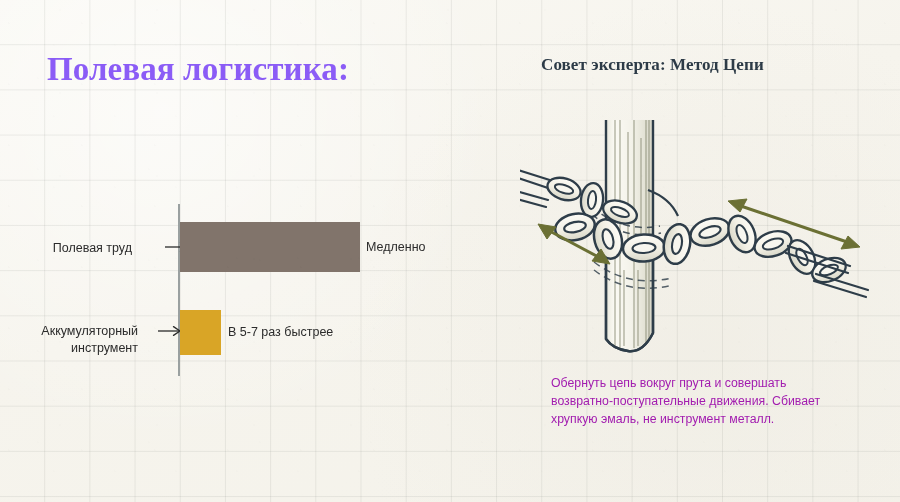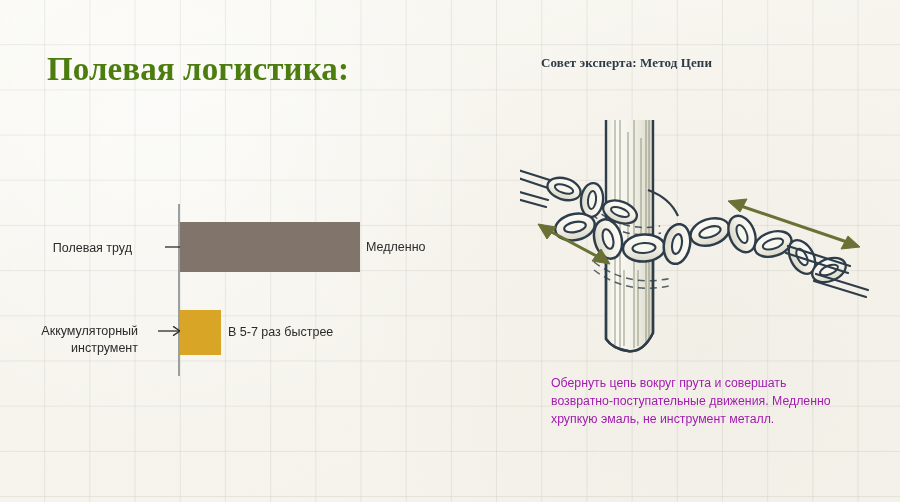--- a/index.html
+++ b/index.html
@@ -37,21 +37,21 @@
     background-size:73px 61px,97px 83px,61px 71px,111px 91px;
     pointer-events:none;
   }
 
   
   .headline{
     position:absolute;left:47px;top:50px;width:470px;
     font-family:"Liberation Serif", serif;
     font-weight:700;
     font-size:33px;line-height:1.16;
-    color:#4d7c0f;
+    color:#8b5cf6;
     letter-spacing:.1px;
   }
   .headline .l2{display:block;}
 
   
   .chart{position:absolute;left:0;top:0;width:470px;height:502px;}
   .axis{
     position:absolute;left:178px;top:204px;width:2px;height:172px;
     background:#9aa0a0;
   }
@@ -83,21 +83,21 @@
   .val{
     position:absolute;font-size:12.5px;color:#2b2b2b;white-space:nowrap;
   }
   .val.slow{left:366px;top:240px;}
   .val.fast{left:228px;top:325px;text-align:right;}
 
   
   .tip-title{
     position:absolute;left:541px;top:55px;
     font-family:"Liberation Serif", serif;
-    font-weight:700;font-size:13px;color:#2d3b47;
+    font-weight:700;font-size:17px;color:#2d3b47;
     letter-spacing:.1px;
   }
   .illus{position:absolute;left:520px;top:120px;width:370px;height:250px;}
   .illus svg{display:block;}
 
   .caption{
     position:absolute;left:551px;top:374px;width:320px;
     font-size:12.3px;line-height:1.48;color:#a21caf;
   }
   .caption span{display:block;}
@@ -267,18 +267,18 @@
       <g stroke="#6b7034" fill="#6b7034">
         <path d="M215 84 L333 124" stroke-width="3" fill="none" stroke-linecap="round"></path>
         <path d="M208 81 L227 79 L220 92 Z"></path>
         <path d="M340 127 L321 129 L328 116 Z"></path>
       </g>
     </svg>
   </div>
 
   <div class="caption">
     <span>Обернуть цепь вокруг прута и совершать</span>
-    <span>возвратно-поступательные движения. Медленно</span>
+    <span>возвратно-поступательные движения. Сбивает</span>
     <span>хрупкую эмаль, не инструмент металл.</span>
   </div>
 
   <div class="grain"></div>
 </div>
 
 </body></html>

